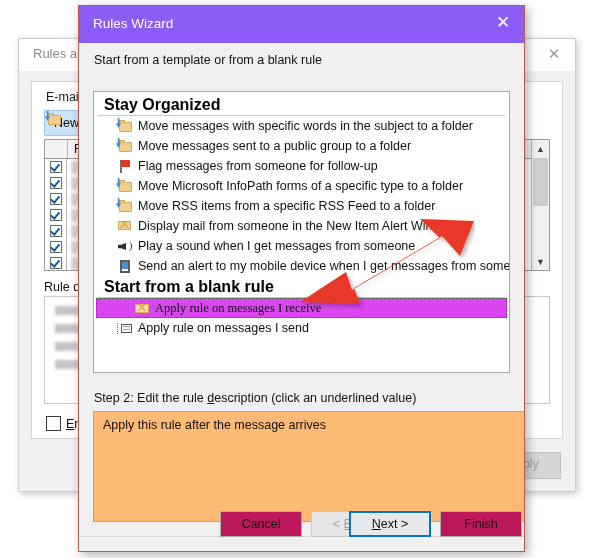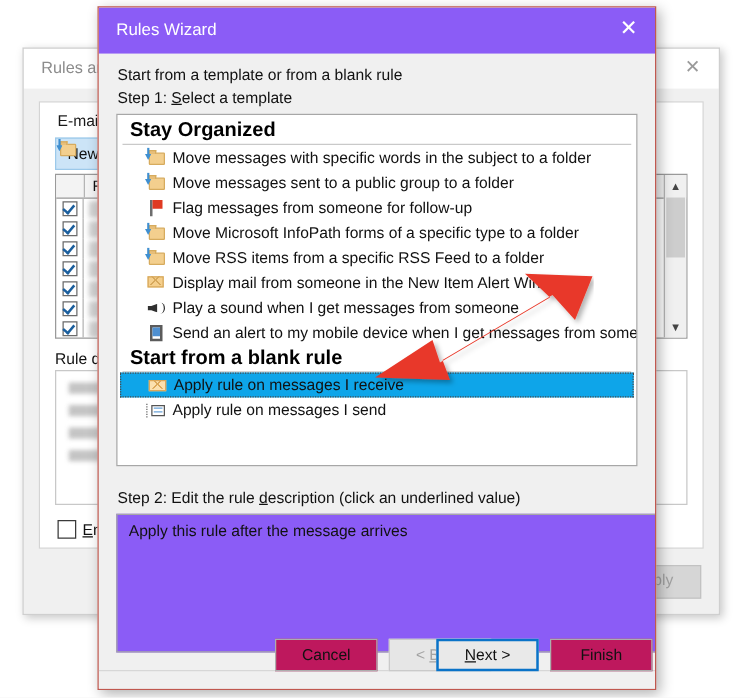--- a/index.html
+++ b/index.html
@@ -356,24 +356,25 @@
     display: flex;
     align-items: center;
     padding-left: 22px;
     font-size: 12.5px;
     color: #111;
     white-space: nowrap;
     position: relative;
     box-sizing: border-box;
   }
   .item.selected {
-    background: #0ea5e9;
+    background: #d946ef;
     border: 1px dotted #4a4a4a;
     margin: 0 2px;
-    padding-left: 20px;
+    padding-left: 36px;
+    font-family: Liberation Serif, serif;
   }
   .item .ic {
     width: 17px;
     height: 16px;
     margin-right: 5px;
     flex: none;
     position: relative;
   }
 
   
@@ -537,21 +538,21 @@
     color: #111;
     white-space: nowrap;
   }
   .wz-step2 u { text-decoration: underline; }
   .wz-descbox {
     position: absolute;
     left: 14px;
     top: 368px;
     width: 483px;
     height: 111px;
-    background: #8b5cf6;
+    background: #fdba74;
     border: 1px solid #a7a7a7;
     box-sizing: border-box;
   }
   .wz-desctext {
     padding: 6px 0 0 9px;
     font-size: 12.5px;
     color: #111;
     white-space: nowrap;
   }
   .wz-sep {
@@ -734,21 +735,20 @@
   </div>
 
   <div class="wizard">
     <div class="wz-titlebar">
       <div class="wz-title">Rules Wizard</div>
       <div class="wz-close">✕</div>
     </div>
 
     <div class="wz-body">
       <div class="wz-head1">Start from a template or from a blank rule</div>
-      <div class="wz-head2">Step 1: <u>S</u>elect a template</div>
 
       <div class="wz-listbox" id="wz-listbox">
           <div class="grp first">Stay Organized</div>
           <div class="item">
             <span class="ic ic-folder">
               <i></i>
             </span>
             <span>Move messages with specific words in the subject to a folder</span>
           </div>
           <div class="item">

